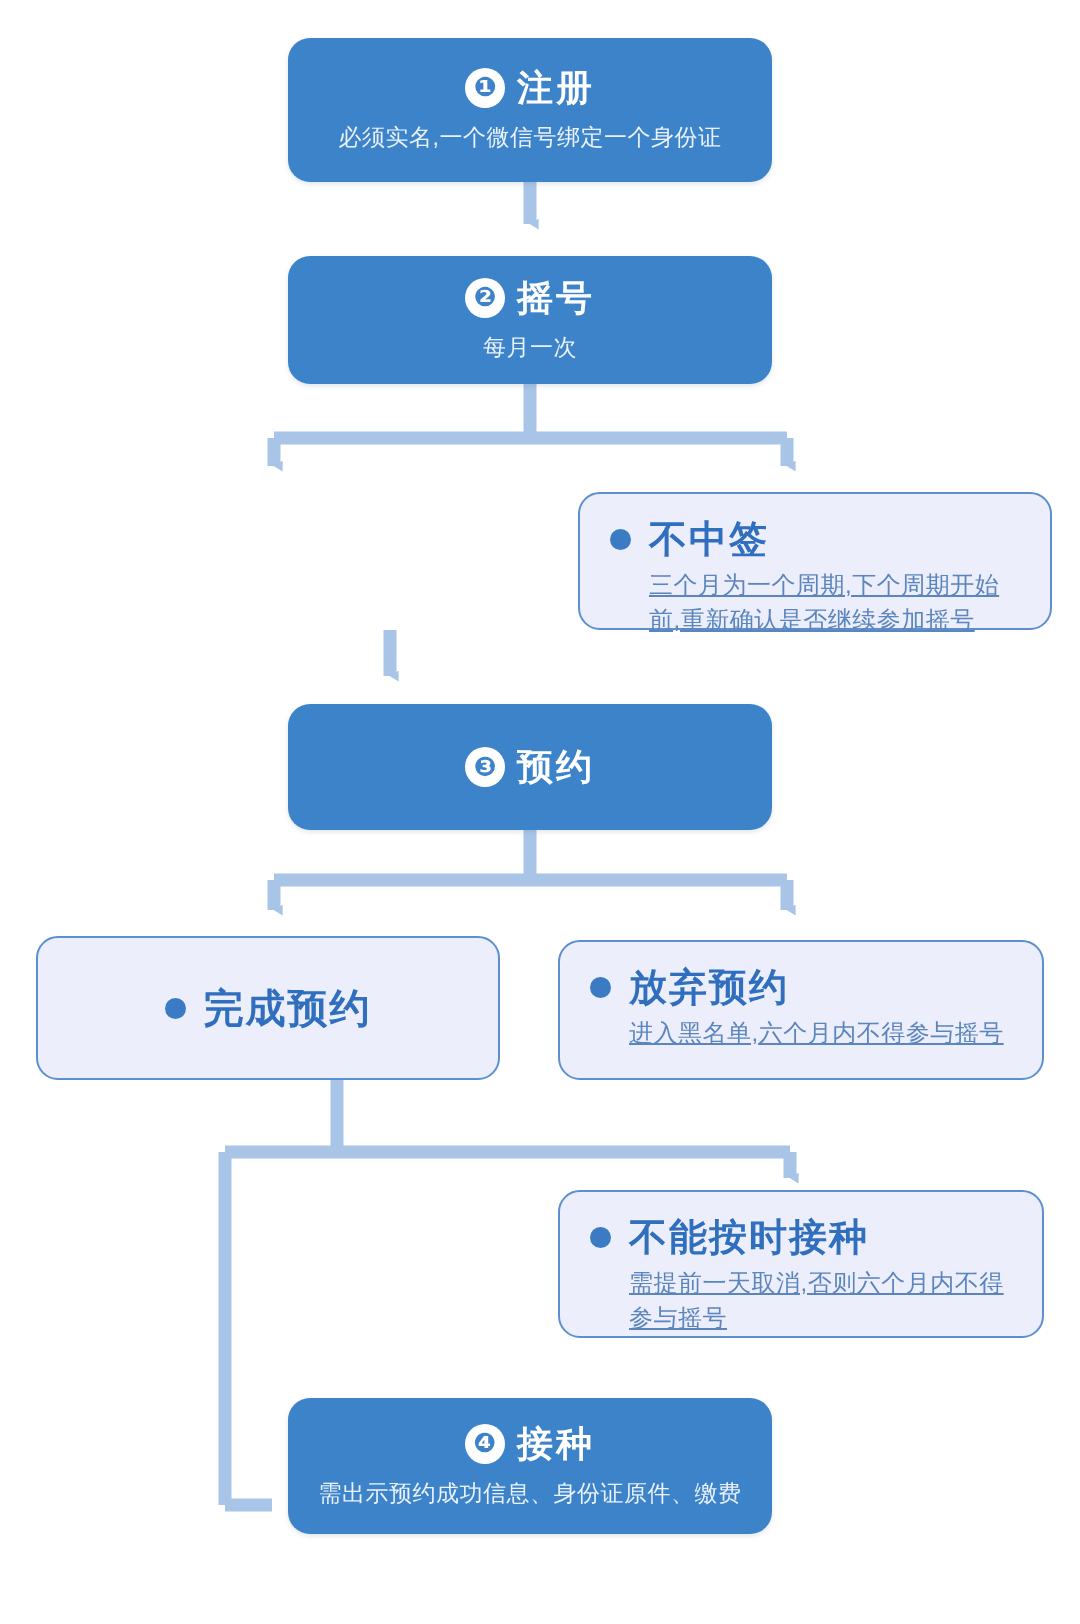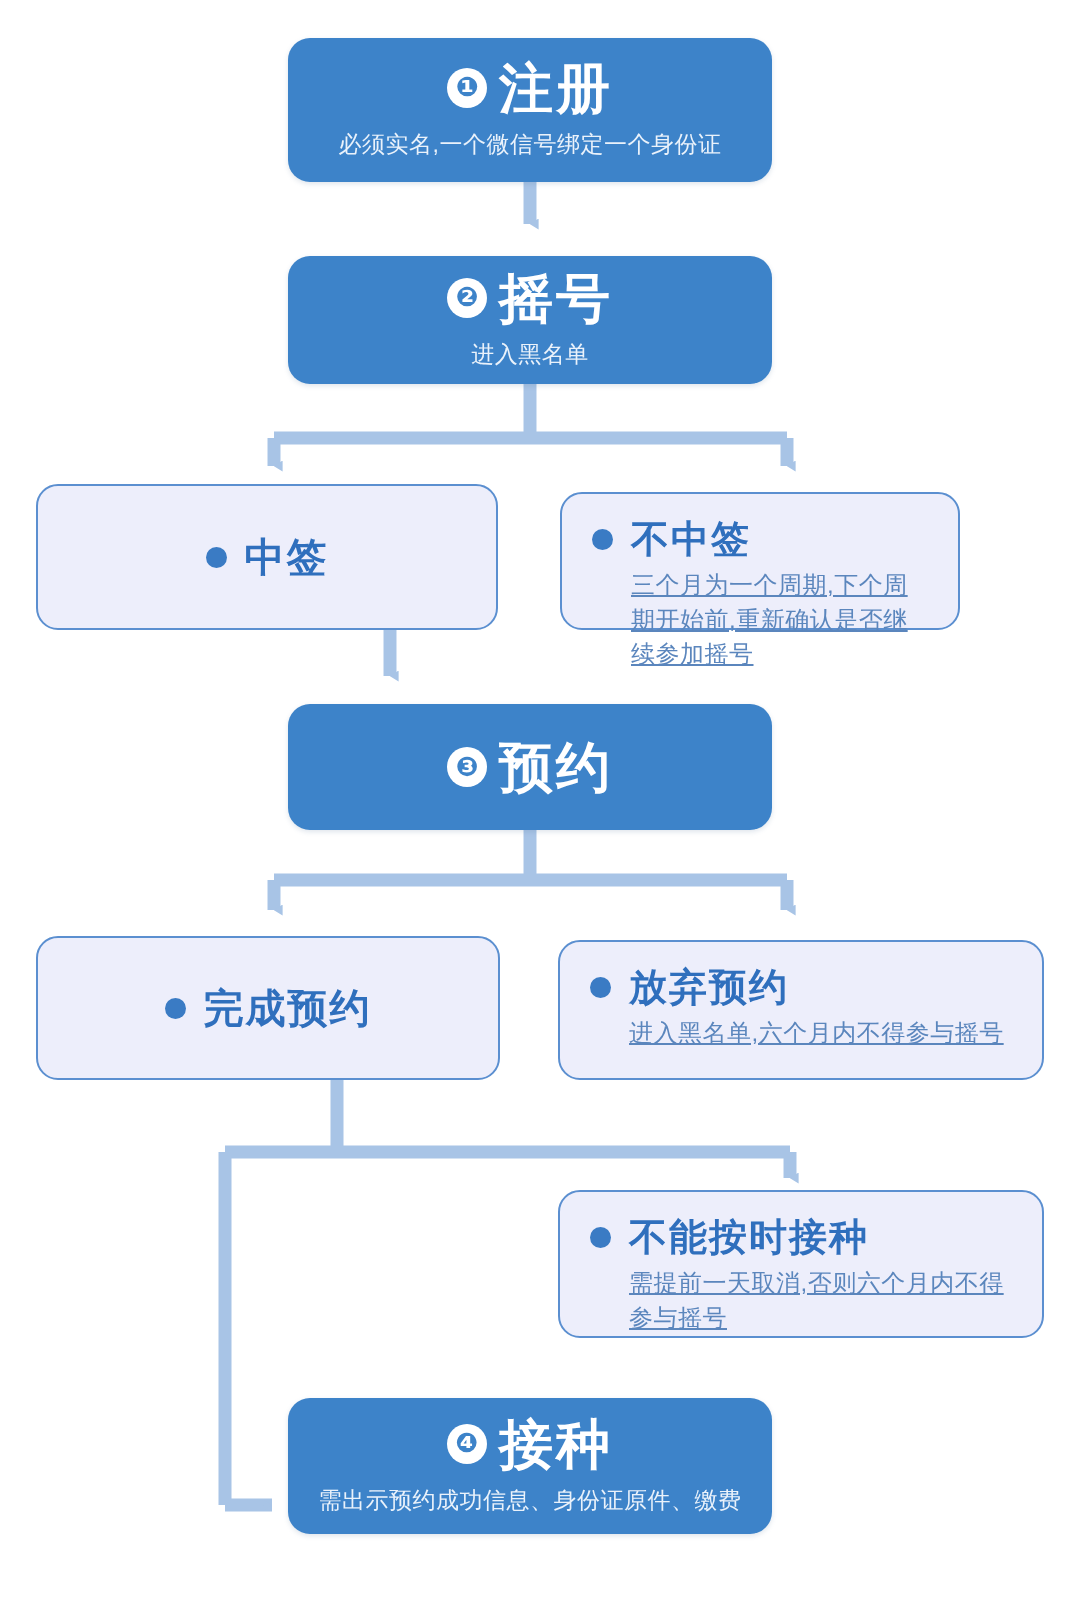--- a/index.html
+++ b/index.html
@@ -35,21 +35,21 @@
   }
   .step .num{
     display:inline-flex;align-items:center;justify-content:center;
     width:40px;height:40px;border-radius:50%;
     background:#ffffff;color:#3d83c9;
     font-size:27px;font-weight:bold;
     line-height:1;
     flex:0 0 auto;
   }
   .step .title{
-    font-size:54px;font-weight:bold;letter-spacing:3px;
+    font-size:36px;font-weight:bold;letter-spacing:3px;
     color:#ffffff;
   }
   .step .sub{
     margin-top:14px;
     font-size:23px;color:#eaf2fb;letter-spacing:.5px;
     text-align:center;
   }
 
   
   .outcome{
@@ -130,31 +130,25 @@
       <span class="title">注册</span>
     </div>
     <div class="sub">必须实名,一个微信号绑定一个身份证</div>
   </div>
 
   <div class="node step" style="left:288px;top:256px;width:484px;height:128px;">
     <div class="title-row">
       <span class="num">❷</span>
       <span class="title">摇号</span>
     </div>
-    <div class="sub">进入黑名单</div>
+    <div class="sub">每月一次</div>
   </div>
 
-  <div class="node outcome centered" style="left:36px;top:484px;width:462px;height:146px;">
-    <div class="o-head">
-      <span class="dot"></span>
-      <span class="o-title big">中签</span>
-    </div>
-  </div>
 
-  <div class="node outcome padded" style="left:560px;top:492px;width:400px;height:138px;">
+  <div class="node outcome padded" style="left:578px;top:492px;width:474px;height:138px;">
     <div class="o-head">
       <span class="dot"></span>
       <span class="o-title">不中签</span>
     </div>
     <div class="o-sub indent">三个月为一个周期,下个周期开始前,重新确认是否继续参加摇号</div>
   </div>
 
   <div class="node step" style="left:288px;top:704px;width:484px;height:126px;">
     <div class="title-row">
       <span class="num">❸</span>

